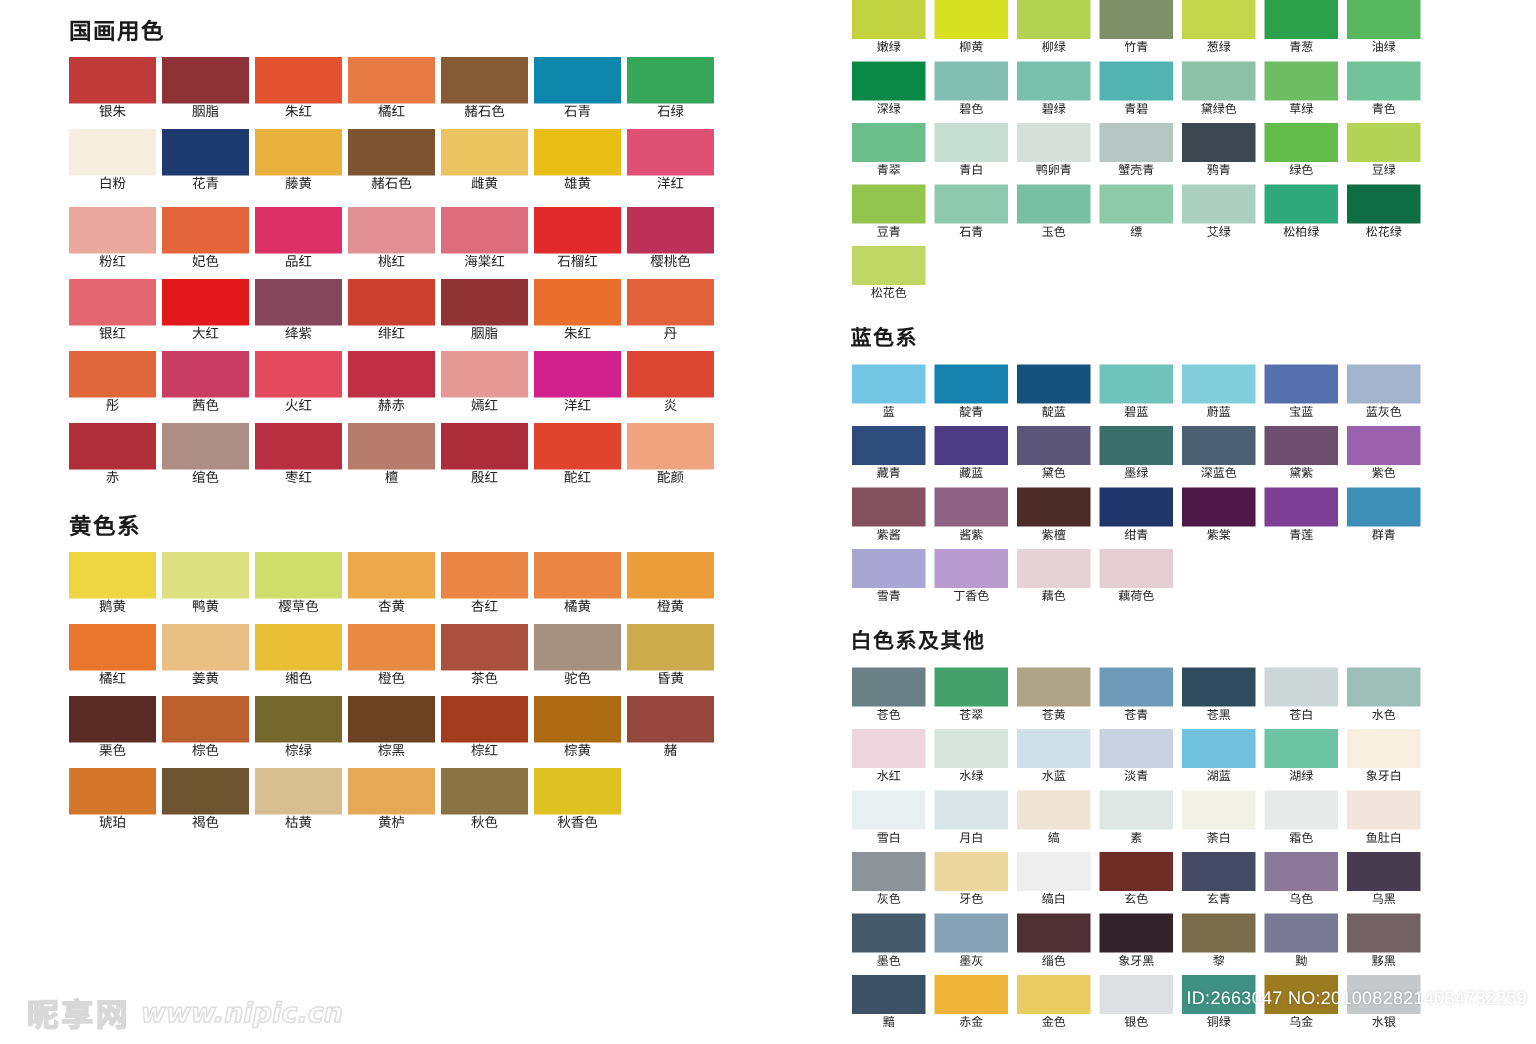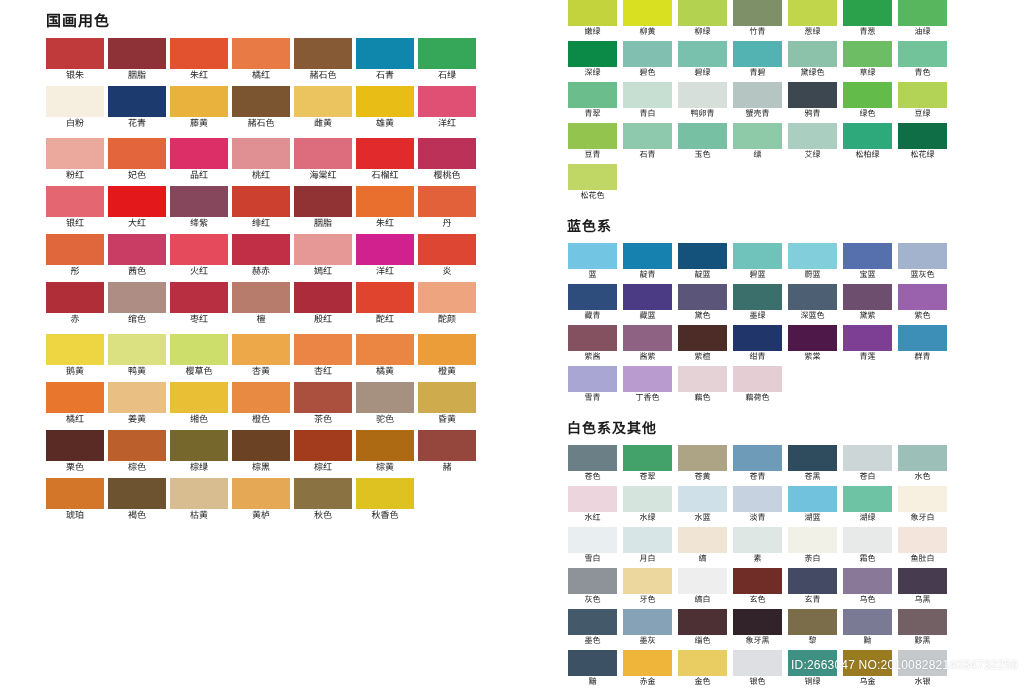--- a/index.html
+++ b/index.html
@@ -289,20 +289,21 @@
             <span class="swatch-chip" style="background-color: rgb(224, 67, 46);"></span>
             <span class="swatch-label">酡红</span>
           </div>
           <div class="swatch-cell">
             <span class="swatch-chip" style="background-color: rgb(237, 164, 127);"></span>
             <span class="swatch-label">酡颜</span>
           </div>
         </div>
       </div>
       <div class="section">
+        <div class="section-title">黄色系</div>
         <div class="swatch-grid">
           <div class="swatch-cell">
             <span class="swatch-chip" style="background-color: rgb(238, 214, 66);"></span>
             <span class="swatch-label">鹅黄</span>
           </div>
           <div class="swatch-cell">
             <span class="swatch-chip" style="background-color: rgb(219, 224, 129);"></span>
             <span class="swatch-label">鸭黄</span>
           </div>
           <div class="swatch-cell">
@@ -803,16 +804,20 @@
             <span class="swatch-label">乌金</span>
           </div>
           <div class="swatch-cell">
             <span class="swatch-chip" style="background-color: rgb(198, 201, 203);"></span>
             <span class="swatch-label">水银</span>
           </div>
         </div>
       </div>
     </div>
 
+  <div id="watermark">
+    <span class="wm-mark">昵享网</span>
+    <span class="wm-url">www.nipic.cn</span>
+  </div>
 
   <div id="id-stamp">ID:2663047 NO:20100828214034732259</div>
 
 </div>
 
 </body></html>

